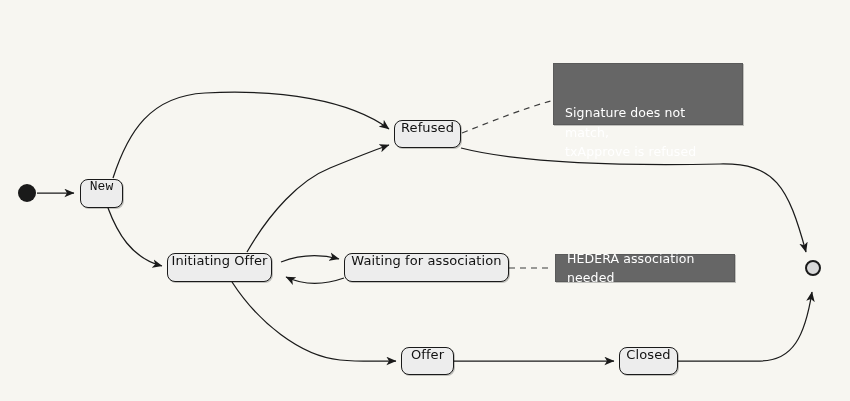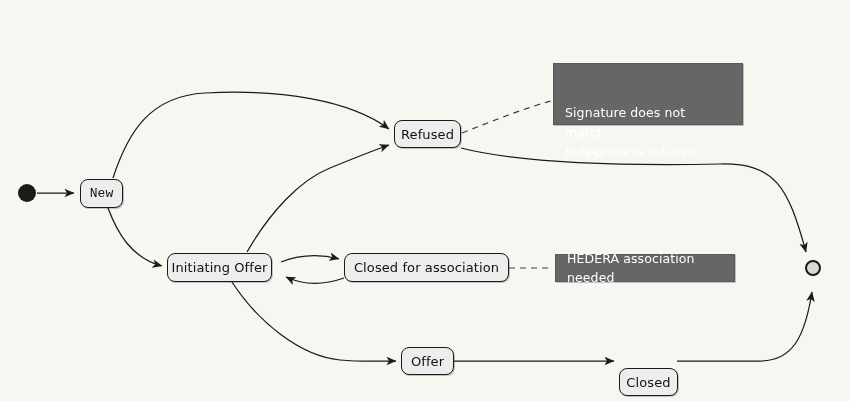--- a/index.html
+++ b/index.html
@@ -27,21 +27,21 @@
   .state-node {
     position: absolute;
     box-sizing: border-box;
     background: #ededed;
     border: 1.4px solid #1a1a1a;
     border-radius: 8px;
     color: #111111;
     font-size: 13px;
     line-height: 1;
     display: flex;
-    align-items: center;
+    align-items: flex-start;
     justify-content: center;
     white-space: nowrap;
     box-shadow: 1px 1px 0 rgba(0,0,0,0.22);
     letter-spacing: 0.1px;
   }
   .note-box {
     position: absolute;
     box-sizing: border-box;
     background: #666666;
     border: 1px solid #5a5a5a;
@@ -127,28 +127,28 @@
 
   <div class="state-node" style="left:394px; top:120px; width:67px; height:28px;">
     <span>Refused</span>
   </div>
 
   <div class="state-node" style="left:167px; top:253px; width:105px; height:29px;">
     <span>Initiating Offer</span>
   </div>
 
   <div class="state-node" style="left:344px; top:253px; width:165px; height:29px;">
-    <span>Closed for association</span>
+    <span>Waiting for association</span>
   </div>
 
   <div class="state-node" style="left:401px; top:347px; width:53px; height:28px;">
     <span>Offer</span>
   </div>
 
-  <div class="state-node" style="left:619px; top:347px; width:59px; height:28px;margin-top:21px;">
+  <div class="state-node" style="left:619px; top:347px; width:59px; height:28px;">
     <span>Closed</span>
   </div>
 
   <div class="note-box" style="left:553px; top:63px; width:190px; height:62px;">
     <span>Signature does not match,
 txApprove is refused</span>
   </div>
 
   <div class="note-box single" style="left:555px; top:254px; width:180px; height:28px;">
     <span>HEDERA association needed</span>

